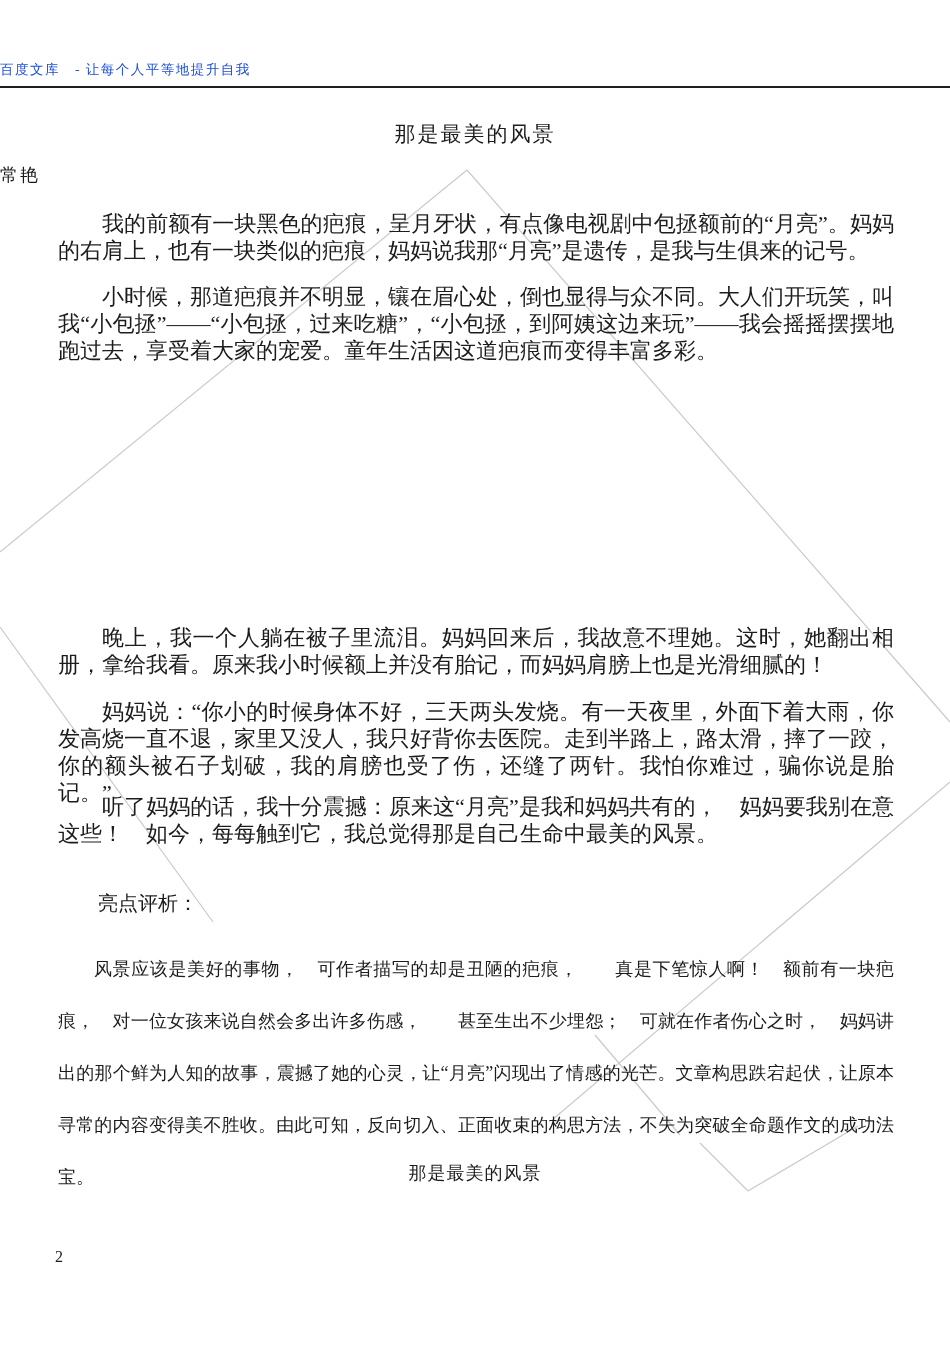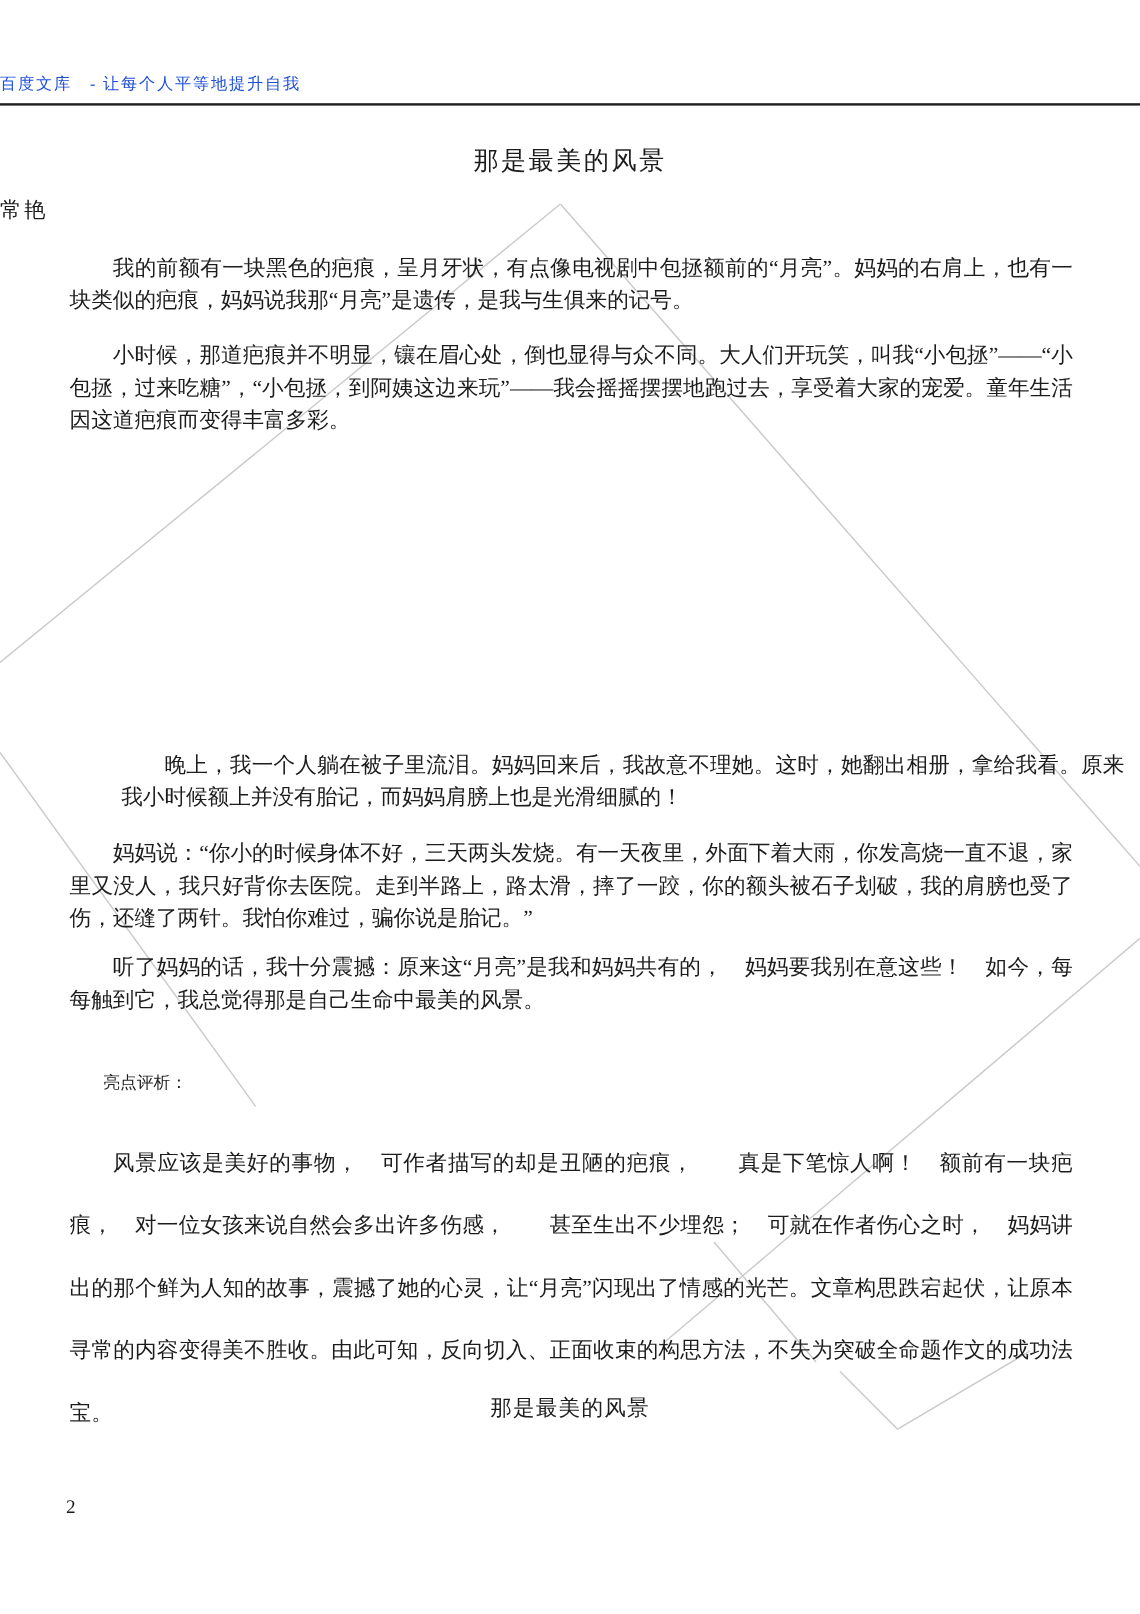--- a/index.html
+++ b/index.html
@@ -24,29 +24,29 @@
   .doc-title{
     position:absolute;top:120px;left:0;width:100%;
     text-align:center;font-size:21px;letter-spacing:2px;
   }
   .author{
     position:absolute;top:163px;left:0;width:100%;
     text-align:left;font-size:18px;letter-spacing:2px;
   }
   .body-par{
     position:absolute;left:58px;width:836px;
-    font-size:18px;line-height:27px;
+    font-size:22px;line-height:27px;
     text-align:justify;text-justify:inter-ideograph;
     text-indent:2em;
   }
   .p1{top:210px;} .p2{top:283px;} .p3{top:380px;} .p4{top:503px;}
-  .p5{top:624px;margin-left:43px;} .p6{top:698px;} .p7{top:793px;}
+  .p5{top:624px;} .p6{top:698px;} .p7{top:793px;}
   .section-label{
     position:absolute;left:58px;top:890px;width:836px;
-    font-size:14px;text-indent:2em;line-height:27px;
+    font-size:20px;text-indent:2em;line-height:27px;
   }
   .analysis{
     position:absolute;left:58px;top:943px;width:836px;
     font-size:18px;line-height:52px;
     text-align:justify;text-justify:inter-ideograph;
     text-indent:2em;
   }
   .footer-title{
     position:absolute;top:1161px;left:0;width:100%;
     text-align:center;font-size:18px;letter-spacing:1px;

